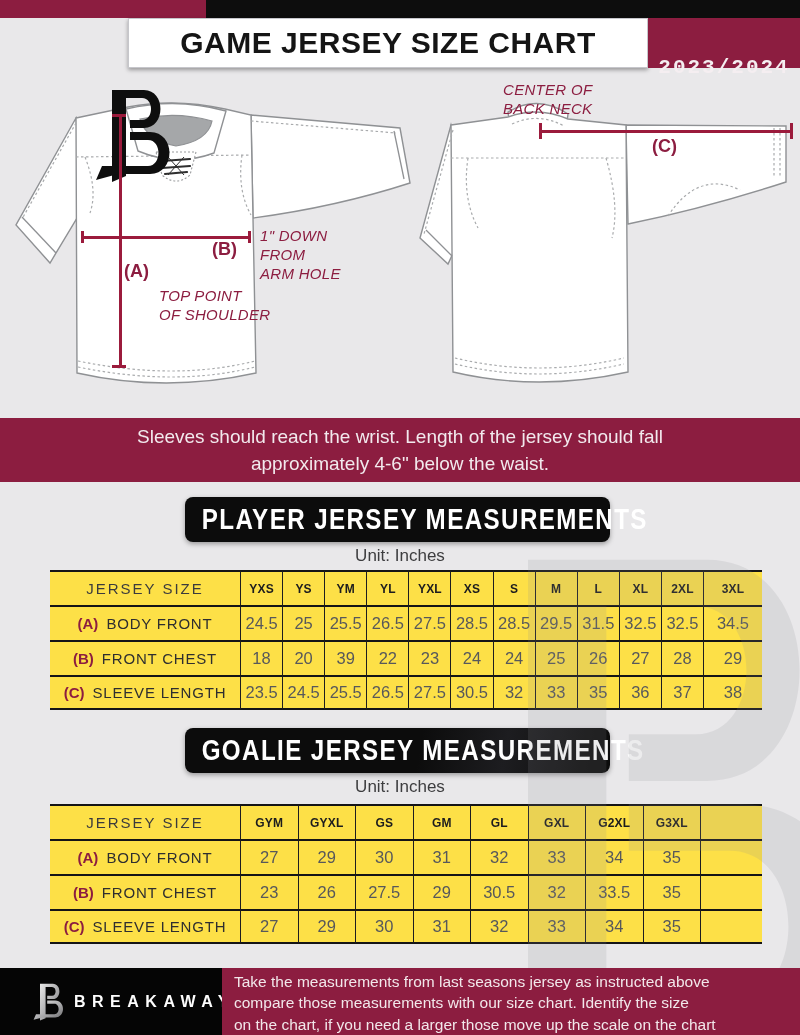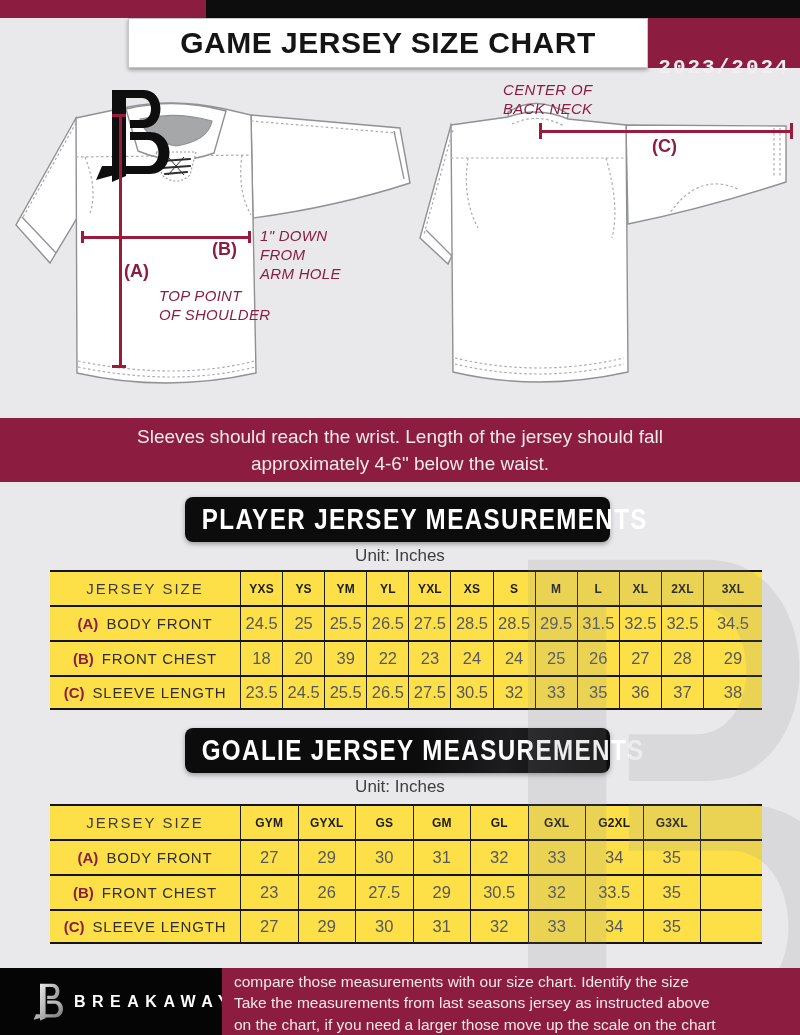--- a/index.html
+++ b/index.html
@@ -327,19 +327,19 @@
             <stop offset="0.55" stop-color="#a9a9ab"></stop>
             <stop offset="1" stop-color="#6c6c6e"></stop>
           </linearGradient>
         </defs>
         <path fill="url(#silverGrad)" d="M30 12 L62 12 C84 12 84 50 62 50 L48 50 L48 42 L60 42 C72 42 72 20 60 20 L44 20 L44 98 L30 104 Z"></path>
         <path fill="url(#silverGrad)" d="M48 54 L68 54 C94 54 94 96 68 96 L36 96 L14 102 L20 88 L66 88 C80 88 80 62 66 62 L48 62 Z"></path>
       </svg>
       <div class="footer-brand">BREAKAWAY</div>
     </div>
     <div class="footer-maroon">
+      <div>Take the measurements from last seasons jersey as instructed above</div>
       <div>compare those measurements  with our size chart. Identify the size</div>
-      <div>Take the measurements from last seasons jersey as instructed above</div>
       <div>on the chart, if you need a larger those move up the scale on the chart</div>
     </div>
   </div>
 
 </div>
 
 </body></html>

